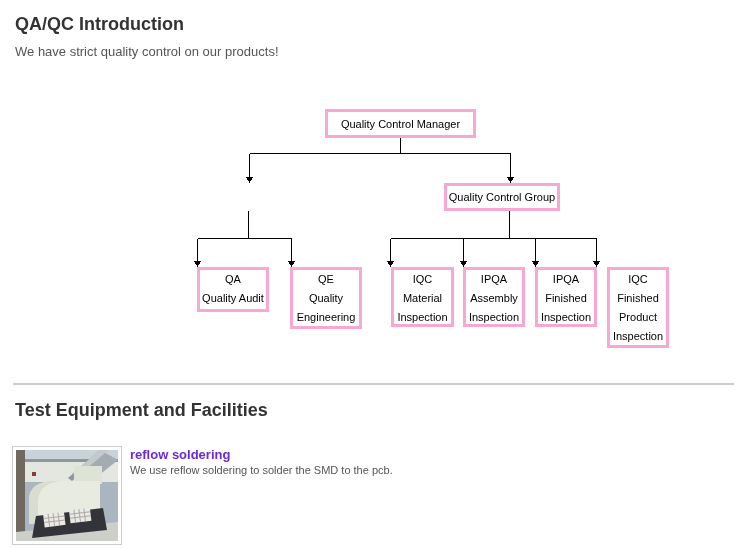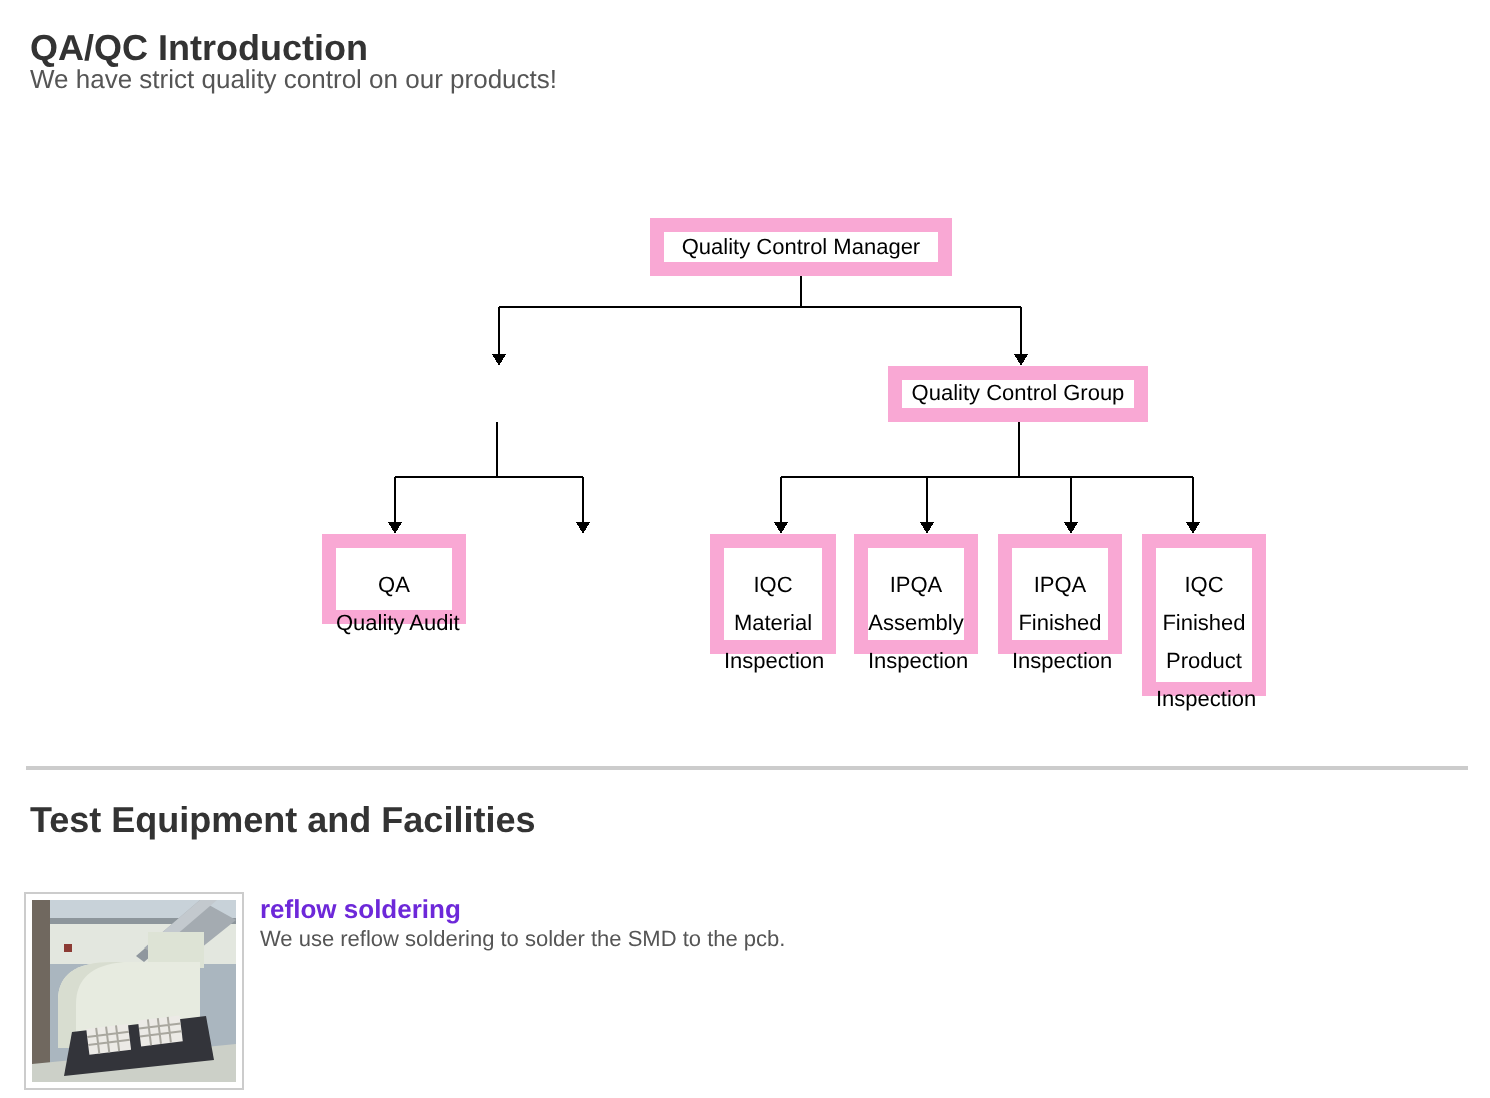--- a/index.html
+++ b/index.html
@@ -25,32 +25,32 @@
     color: #555555;
     line-height: 16px;
   }
 
   
   #org-chart { position: absolute; left: 0; top: 0; width: 745px; height: 380px; }
   #org-connectors { position: absolute; left: 0; top: 0; pointer-events: none; }
   .node {
     position: absolute;
     background: #ffffff;
-    border: 7px solid #f9a8d4;
+    border: 3px solid #f9a8d4;
     color: #000000;
     font-size: 11px;
     text-align: center;
   }
   .node.single {
     display: flex;
     align-items: center;
     justify-content: center;
     white-space: nowrap;
   }
-  .node.multi { padding-top: 10px; line-height: 19px; }
+  .node.multi { padding-top: 0; line-height: 19px; margin-left: 36px; }
   .node.multi div { white-space: nowrap; }
 
   #section-divider {
     position: absolute;
     left: 13px; top: 383px;
     width: 721px; height: 2px;
     background: #cccccc;
   }
 
   
@@ -75,21 +75,21 @@
     position: absolute;
     left: 130px; top: 464px;
     font-size: 11px;
     color: #555555;
   }
 </style>
 </head>
 <body>
 
 <div class="h-title" style="top:16px">QA/QC Introduction</div>
-<div class="body-text" style="left:15px; top:32px">We have strict quality control on our products!</div>
+<div class="body-text" style="left:15px; top:44px">We have strict quality control on our products!</div>
 
 <div id="org-chart">
   <svg id="org-connectors" width="745" height="380" viewBox="0 0 745 380" shape-rendering="crispEdges">
     <path d="M400.5 138 V153
              M249.5 153.5 H510.5
              M249.5 153.5 V177.5
              M510.5 153.5 V177.5
              M248.5 211 V238.5
              M197.5 238.5 H291.5
              M197.5 238.5 V261.5
@@ -108,29 +108,34 @@
     <polygon points="460,261 467,261 463.5,267" fill="#000000"></polygon>
     <polygon points="532,261 539,261 535.5,267" fill="#000000"></polygon>
     <polygon points="593,261 600,261 596.5,267" fill="#000000"></polygon>
   </svg>
 
   <div class="node single" style="left:325px; top:109px; width:151px; height:29px">
     <div>Quality Control Manager</div>
   </div>
 
 
-  <div class="node single" style="left:444px; top:183px; width:130px; height:28px">
+  <div class="node single" style="left:444px; top:183px; width:116px; height:28px">
     <div>Quality Control Group</div>
   </div>
 
   <div class="node multi" style="left:161px; top:267px; width:72px; height:45px">
     <div>QA</div>
     <div>Quality Audit</div>
   </div>
 
+  <div class="node multi" style="left:254px; top:267px; width:72px; height:62px">
+    <div>QE</div>
+    <div>Quality</div>
+    <div>Engineering</div>
+  </div>
 
   <div class="node multi" style="left:355px; top:267px; width:63px; height:60px">
     <div>IQC</div>
     <div>Material</div>
     <div>Inspection</div>
   </div>
 
   <div class="node multi" style="left:427px; top:267px; width:62px; height:60px">
     <div>IPQA</div>
     <div>Assembly</div>

